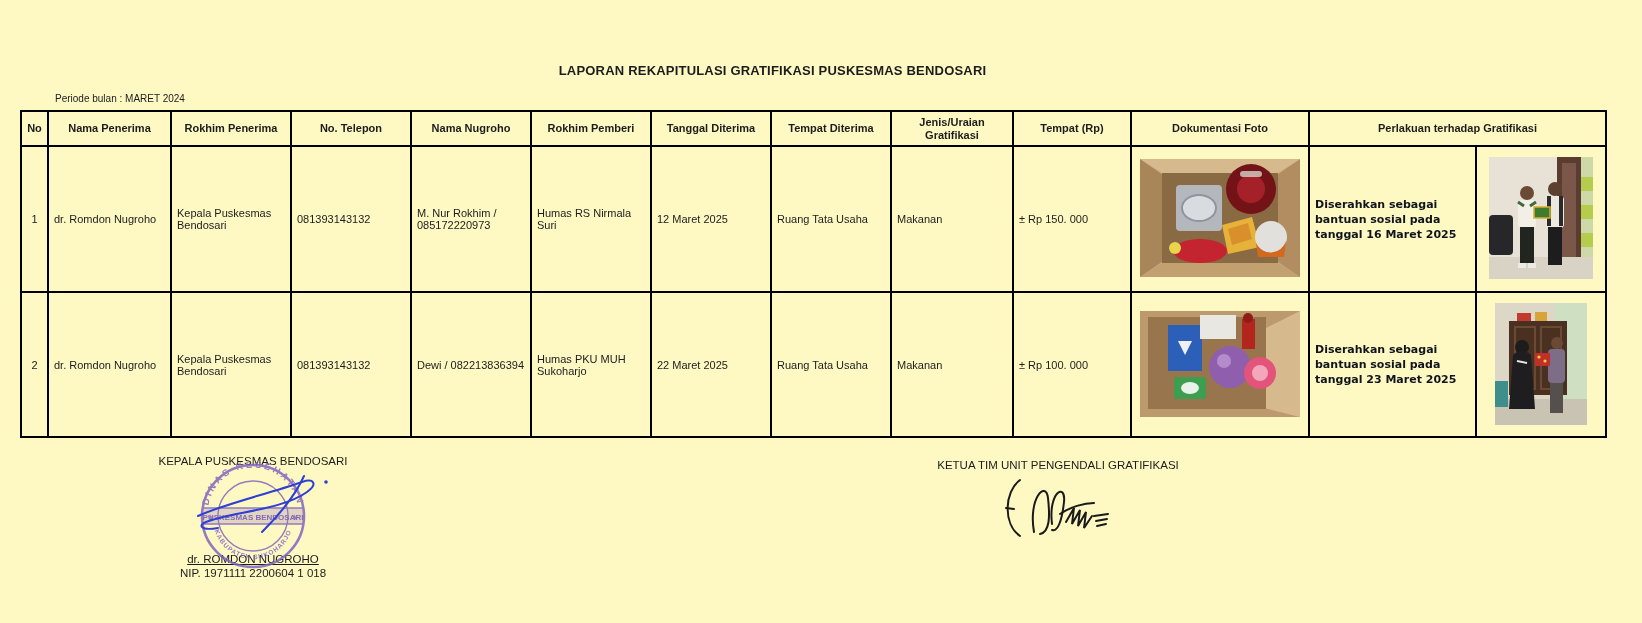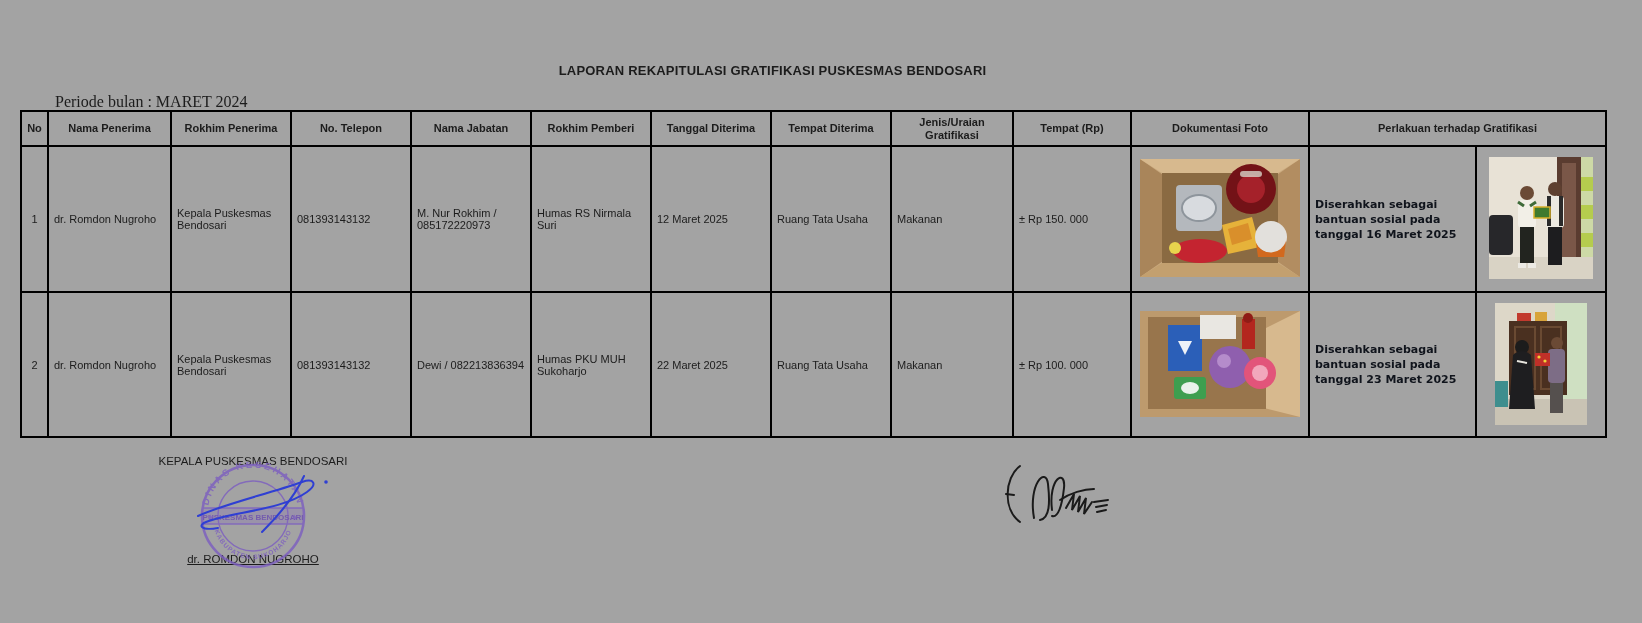--- a/index.html
+++ b/index.html
@@ -1,24 +1,24 @@
 <!DOCTYPE html>
 <html><head>
 <meta charset="utf-8">
 <style>
   html,body{margin:0;padding:0;background:#ffffff;}
   #page-root{
-    position:relative;width:1642px;height:623px;background:#a3a3a3;
+    position:relative;width:1642px;height:623px;background:#fef9c3;
     font-family:"Liberation Sans",sans-serif;color:#1c1c1c;overflow:hidden;
   }
   .report-title{
     position:absolute;top:63px;left:0;width:1545px;text-align:center;
     font-size:13px;font-weight:bold;letter-spacing:.2px;
   }
-  .periode{position:absolute;top:93px;left:55px;font-size:16px;font-family:Liberation Serif, serif;}
+  .periode{position:absolute;top:93px;left:55px;font-size:10px;}
   table.report{
     position:absolute;top:110px;left:20px;width:1585px;
     border-collapse:collapse;table-layout:fixed;
   }
   table.report th,table.report td{
     border:2px solid #000;font-size:11px;vertical-align:middle;
     padding:2px 5px;overflow:hidden;
   }
   table.report th{font-weight:bold;text-align:center;height:29px;line-height:13px;padding:2px 3px;}
   tr.data-row-1 td{height:140px;}
@@ -65,21 +65,21 @@
         <col style="width:178px">
         <col style="width:167px">
       <col style="width:130px">
     </colgroup>
     <tbody>
         <tr>
       <th>No</th>
       <th>Nama Penerima</th>
       <th>Rokhim Penerima</th>
       <th>No. Telepon</th>
-      <th>Nama Jabatan</th>
+      <th>Nama Nugroho</th>
       <th>Rokhim Pemberi</th>
       <th>Tanggal Diterima</th>
       <th>Tempat Diterima</th>
       <th>Jenis/Uraian Gratifikasi</th>
       <th>Tempat (Rp)</th>
       <th>Dokumentasi Foto</th>
       <th colspan="2">Perlakuan terhadap Gratifikasi</th>
     </tr>
 
     <tr class="data-row-1">
@@ -221,23 +221,25 @@
       </svg>
       <svg class="ink-blue" width="150" height="80" viewBox="0 0 150 80">
         <g fill="none" stroke="#2f3fd3" stroke-width="2" stroke-linecap="round">
           <path d="M8 46 C34 34, 78 24, 112 12 C124 8, 128 14, 117 22 C92 40, 42 42, 16 52 C8 55, 10 61, 28 58"></path>
           <path d="M114 6 C106 24, 88 46, 72 62"></path>
         </g>
         <circle cx="136" cy="12" r="1.8" fill="#2f3fd3"></circle>
       </svg>
     </div>
     <div class="sig-name">dr. ROMDON NUGROHO</div>
+    <div class="sig-nip">NIP. 1971111 2200604 1 018</div>
   </div>
 
   <div class="sig-block sig-right">
+    <div class="sig-title">KETUA TIM UNIT PENGENDALI GRATIFIKASI</div>
     <div class="sign-area">
       <svg class="ink-black" width="120" height="70" viewBox="0 0 120 70">
         <g fill="none" stroke="#1a1a1a" stroke-width="2" stroke-linecap="round">
           <path d="M22 8 C6 20, 5 52, 22 64"></path>
           <path d="M8 36 l8 1"></path>
           <path d="M36 60 C30 26, 48 8, 50 26 C52 44, 52 60, 42 62"></path>
           <path d="M54 52 C50 20, 68 10, 66 30 C64 48, 60 60, 54 58"></path>
           <path d="M62 42 C72 35, 86 31, 96 31"></path>
           <path d="M68 50 l8 -14 l-2 16 l8 -14 l-2 16 l8 -14 l-2 16 l8 -12"></path>
           <path d="M96 44 l14 -2 m-12 7 l11 -2 m-10 7 l9 -2"></path>

